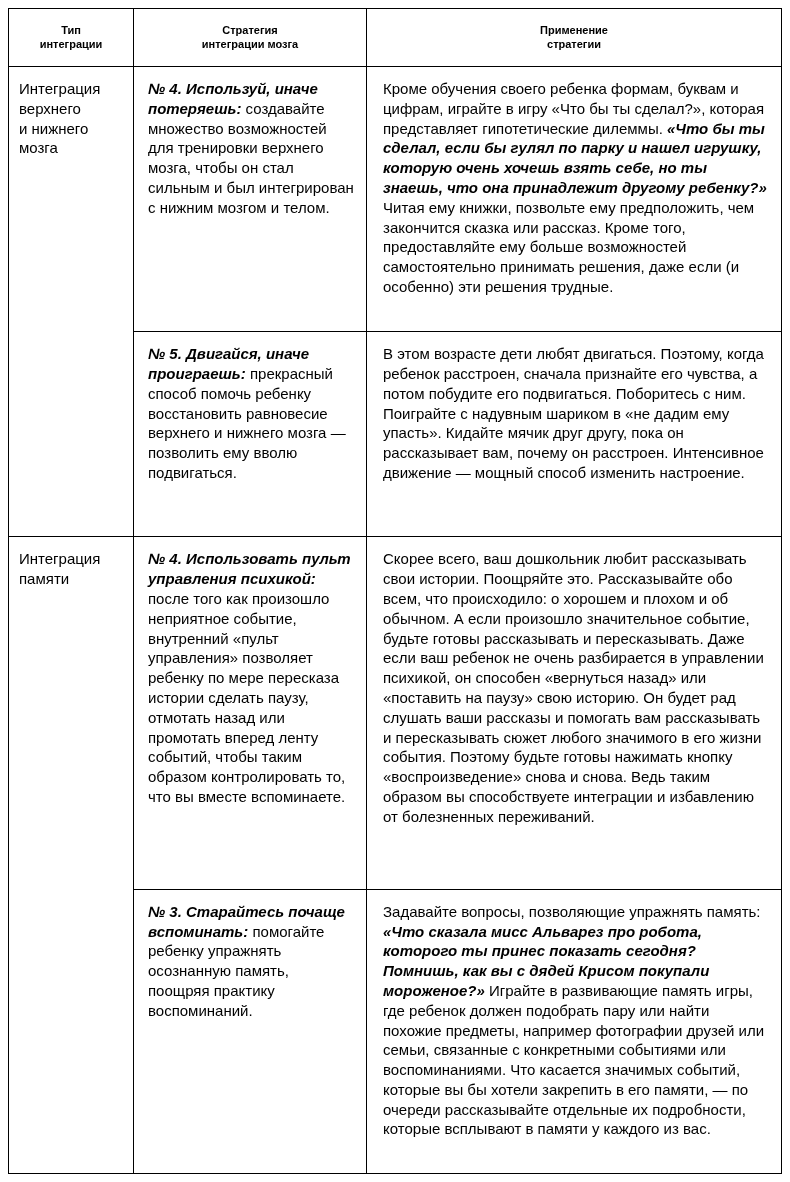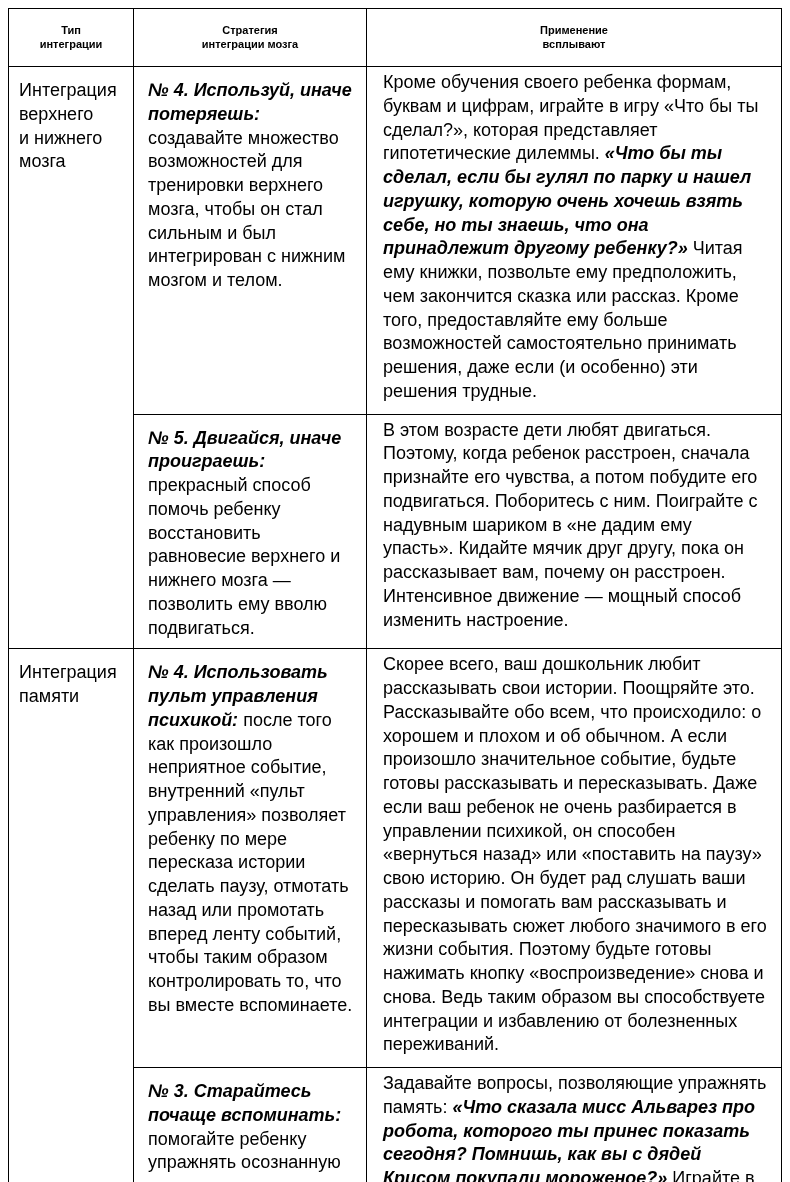--- a/index.html
+++ b/index.html
@@ -19,21 +19,21 @@
   table.brain-table {
     width: 100%;
     height: 1166px;
     border-collapse: collapse;
     table-layout: fixed;
   }
   th, td {
     border: 1.5px solid #000000;
     box-sizing: border-box;
     vertical-align: top;
-    font-size: 18px;
+    font-size: 15px;
     line-height: 1.32;
     padding: 10px 12px;
   }
   th {
     vertical-align: middle;
     text-align: center;
     font-weight: bold;
     font-size: 11px;
     line-height: 1.25;
     white-space: pre-line;
@@ -42,21 +42,21 @@
   tr.header-row { height: 58px; }
   tr.row-s4 { height: 265px; }
   tr.row-s5 { height: 205px; margin-left: 20px; }
   tr.row-s6 { height: 352px; }
   tr.row-s7 { height: 284px; }
   td.type-cell {
     white-space: pre-line;
     padding: 12px 8px 10px 10px;
   }
   td.strategy-cell { padding: 12px 12px 8px 14px; }
-  td.app-cell { padding: 4px 14px 10px 16px; }
+  td.app-cell { padding: 12px 14px 10px 16px; }
   .strategy-title {
     font-weight: bold;
     font-style: italic;
   }
   .em {
     font-weight: bold;
     font-style: italic;
   }
 </style>
 </head>
@@ -69,21 +69,21 @@
       <col style="width:233px">
       <col>
     </colgroup>
     <thead>
       <tr class="header-row">
         <th>Тип
 интеграции</th>
         <th>Стратегия
 интеграции мозга</th>
         <th>Применение
-всплывают</th>
+стратегии</th>
       </tr>
     </thead>
     <tbody>
       <tr class="row-s4">
         <td class="type-cell" rowspan="2">Интеграция
 верхнего
 и нижнего
 мозга</td>
         <td class="strategy-cell">
           <span class="strategy-title">№ 4. Используй, иначе потеряешь:</span>

